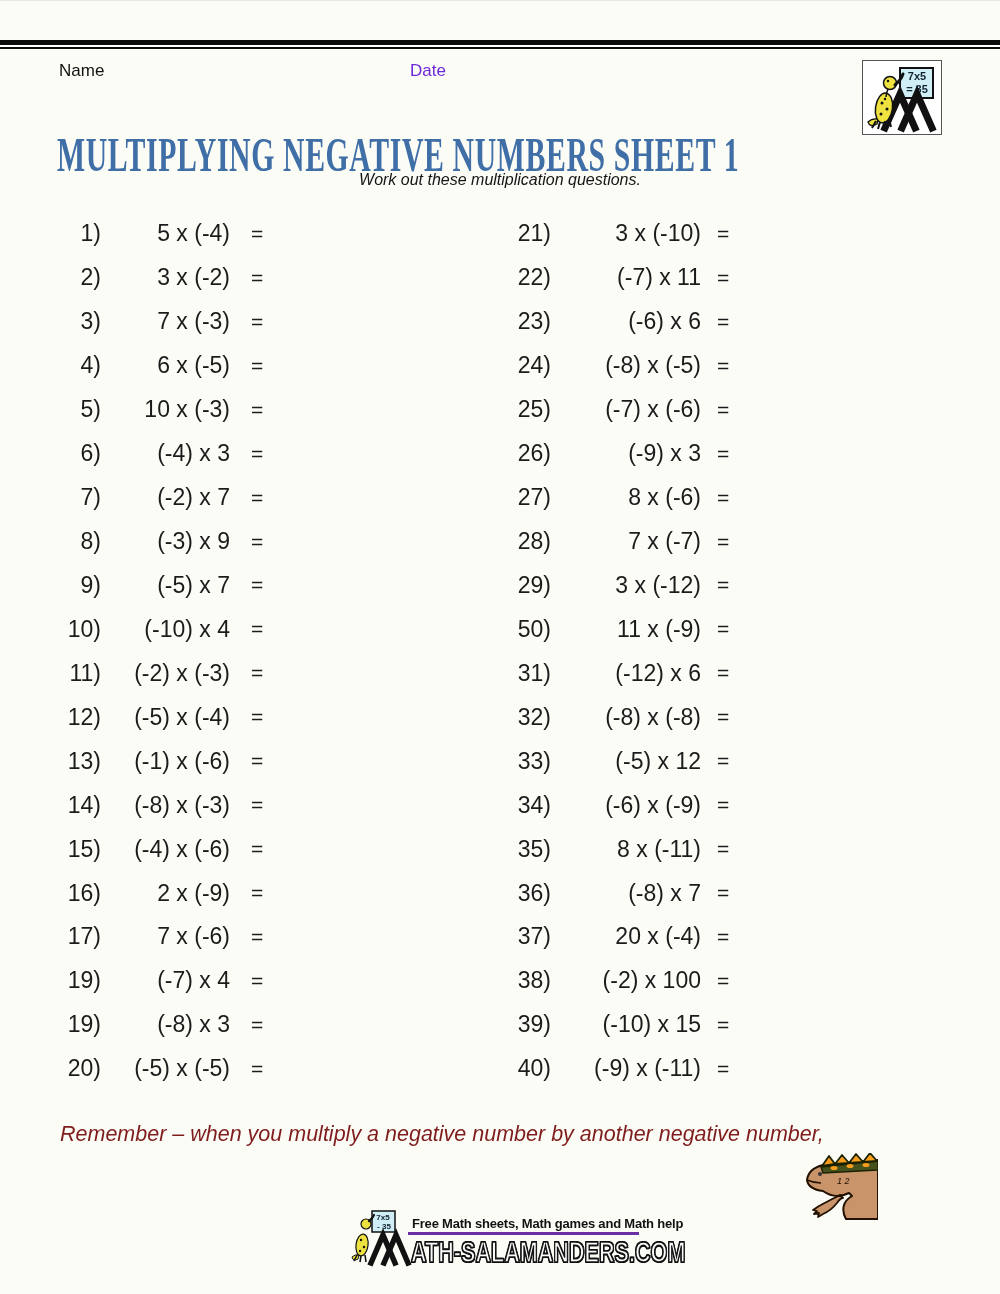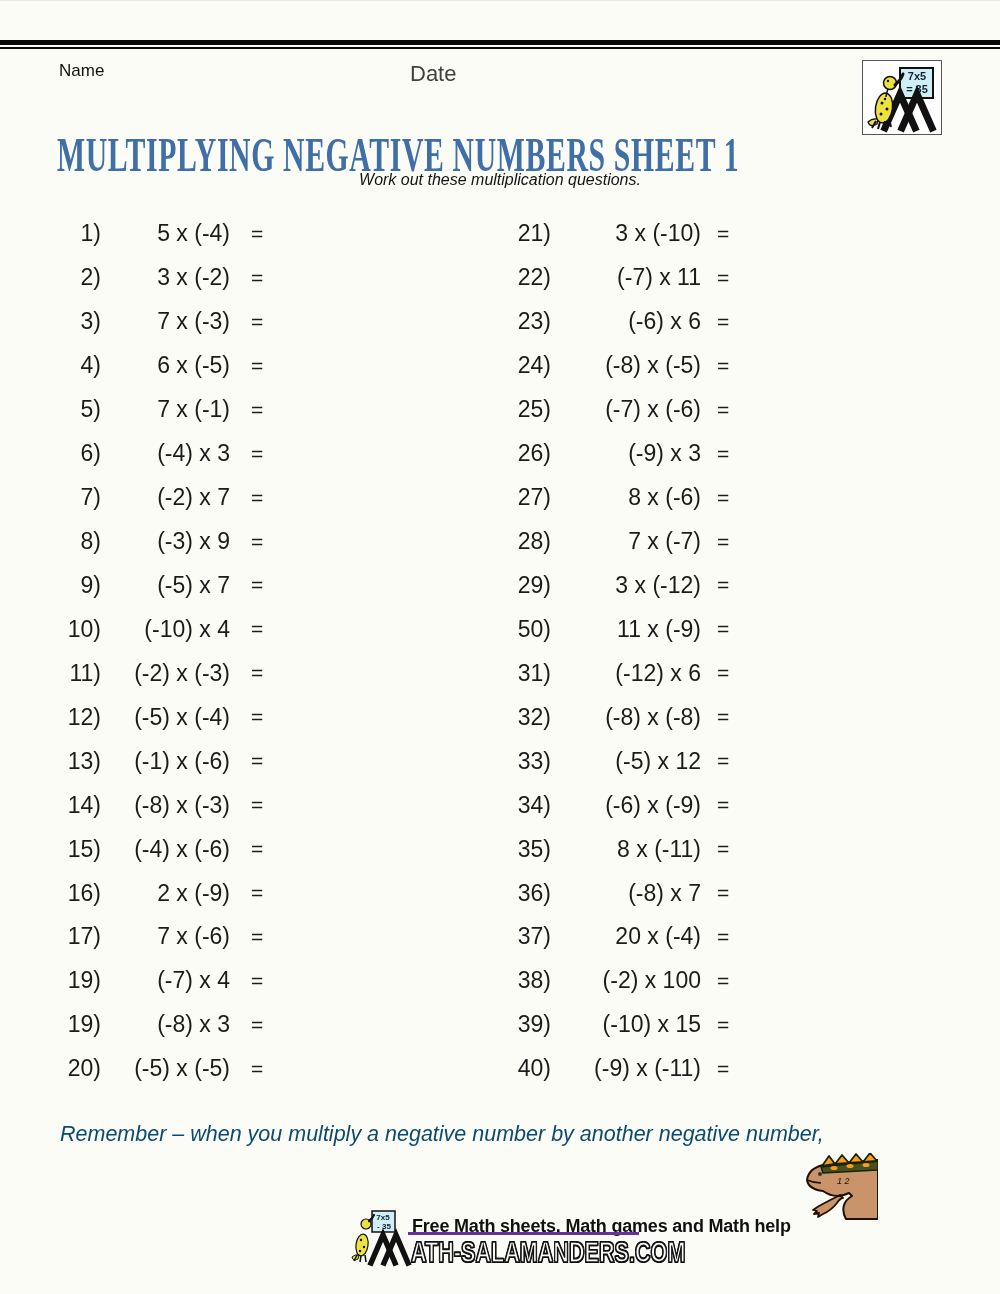--- a/index.html
+++ b/index.html
@@ -2,41 +2,41 @@
 <html><head>
 <meta charset="utf-8">
 <style>
   html,body{margin:0;padding:0;background:#e8e8e8;}
   .page{position:relative;width:1000px;height:1294px;background:#fcfcf7;overflow:hidden;
         font-family:"Liberation Sans",sans-serif;margin:1px auto;}
   
   .topbar{position:absolute;left:0;top:39px;width:1000px;height:2px;background:#ffffff;
           border-top:5px solid #0a0a0a;border-bottom:2px solid #0a0a0a;}
   .name-label{position:absolute;left:59px;top:60px;font-size:17px;color:#111;}
-  .date-label{position:absolute;left:410px;top:60px;font-size:22px;color:#404040;}
+  .date-label{position:absolute;left:410px;top:60px;font-size:17px;color:#6d28d9;}
   .logo-box{position:absolute;left:862px;top:59px;width:78px;height:73px;background:#ffffff;
             border:1px solid #555;box-sizing:content-box;}
   .title{position:absolute;left:57px;top:99px;font-family:"Liberation Serif",serif;font-weight:bold;
          font-size:48px;line-height:46px;color:#3f6fa6;white-space:nowrap;letter-spacing:1px;
          transform:scaleX(.62);transform-origin:left top;}
   .instruction{position:absolute;left:0;top:170px;width:1000px;text-align:center;
                font-style:italic;font-size:16px;color:#151515;}
   .qcol{position:absolute;top:211px;}
   #col-left{left:56px;}
   #col-right{left:506px;}
   .qrow{display:flex;align-items:center;height:43.95px;font-size:23px;color:#1b1b1b;}
   .qnum{width:45px;text-align:right;}
   .qexpr{width:129px;text-align:right;}
   #col-right .qexpr{width:150px;}
   .qeq{margin-left:21px;font-size:21px;}
   #col-right .qeq{margin-left:16px;}
   .reminder{position:absolute;left:60px;top:1117px;font-style:italic;font-size:21.5px;
-            line-height:33.5px;color:#0c4a6e;}
+            line-height:33.5px;color:#7f1d1d;}
   .footer-logo{position:absolute;left:350px;top:1206px;}
-  .tagline{position:absolute;left:412px;top:1215px;font-size:18px;font-weight:bold;
+  .tagline{position:absolute;left:412px;top:1215px;font-size:13px;font-weight:bold;
            letter-spacing:-.2px;color:#111;white-space:nowrap;}
   .rule{position:absolute;left:408px;top:1231px;width:231px;height:3px;background:#6a2fa0;}
   .site{position:absolute;left:411px;top:1234px;font-size:30px;font-weight:bold;white-space:nowrap;
         color:#fbfbfb;-webkit-text-stroke:1.6px #141414;
         text-shadow:1px 1px 0 #000,-1px -1px 0 #000,1px -1px 0 #000,-1px 1px 0 #000;
         transform:scaleX(.72);transform-origin:left top;}
   .lizard{position:absolute;left:806px;top:1152px;}
   svg text{font-family:"Liberation Sans",sans-serif;}
 </style>
 </head>
@@ -94,21 +94,21 @@
         <span class="qexpr">7 x (-3)</span>
         <span class="qeq">=</span>
       </div>
       <div class="qrow">
         <span class="qnum">4)</span>
         <span class="qexpr">6 x (-5)</span>
         <span class="qeq">=</span>
       </div>
       <div class="qrow">
         <span class="qnum">5)</span>
-        <span class="qexpr">7 x (-1)</span>
+        <span class="qexpr">10 x (-3)</span>
         <span class="qeq">=</span>
       </div>
       <div class="qrow">
         <span class="qnum">6)</span>
         <span class="qexpr">(-4) x 3</span>
         <span class="qeq">=</span>
       </div>
       <div class="qrow">
         <span class="qnum">7)</span>
         <span class="qexpr">(-2) x 7</span>

